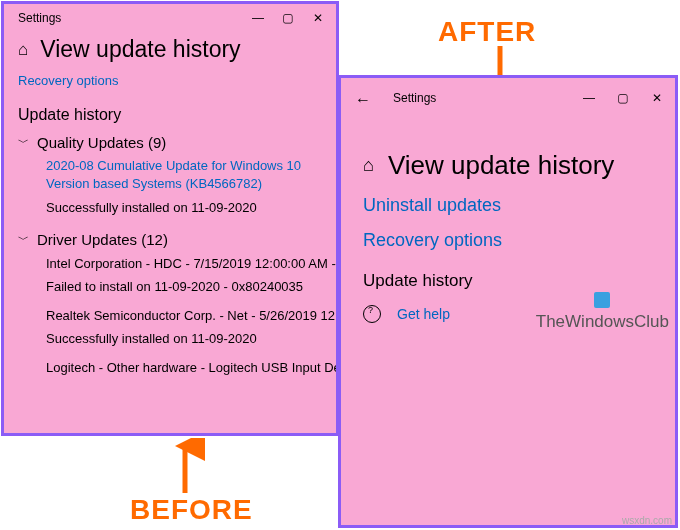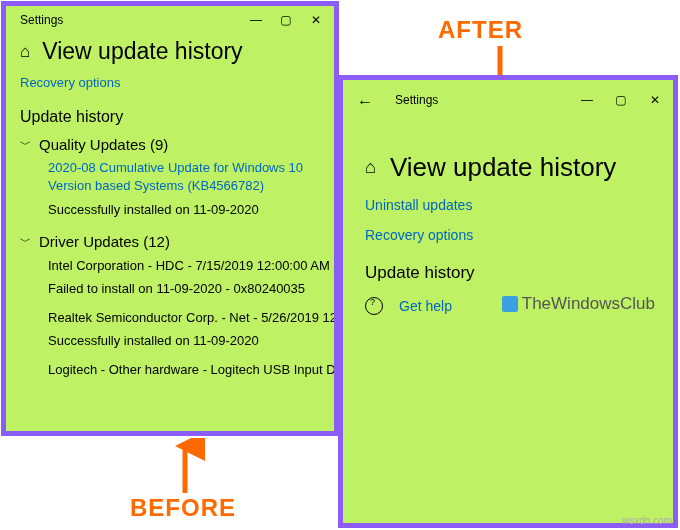--- a/index.html
+++ b/index.html
@@ -12,22 +12,22 @@
     position: relative;
     overflow: hidden;
   }
   .container {
     display: flex;
     width: 680px;
     height: 530px;
     position: relative;
   }
   .pane {
-    border: 5px solid #8b5cf6;
-    background: #bef264;
+    border: 3px solid #8b5cf6;
+    background: #f9a8d4;
     box-sizing: border-box;
     overflow: hidden;
   }
   .left-pane {
     position: absolute;
     left: 1px;
     top: 1px;
     width: 338px;
     height: 435px;
   }
@@ -81,21 +81,21 @@
     font-weight: 400;
   }
   .link {
     color: #0067c0;
     font-size: 13px;
     margin-top: 10px;
     display: block;
   }
   .link-right {
     color: #0067c0;
-    font-size: 14px;
+    font-size: 18px;
     margin-top: 14px;
     display: block;
   }
   .section-title {
     font-size: 17px;
     margin-top: 20px;
   }
   .section-title-sm {
     font-size: 16px;
     margin-top: 18px;
@@ -140,27 +140,28 @@
     display: flex;
     align-items: center;
     gap: 14px;
     margin-top: 28px;
   }
   .home-icon-r {
     font-size: 18px;
   }
   .watermark {
     position: absolute;
-    right: 18px;
+    right: 6px;
     top: 178px;
     font-size: 17px;
     color: #555;
     display: flex;
     align-items: center;
     gap: 4px;
+    flex-direction: column;
   }
   .wm-badge {
     width: 16px; height: 16px;
     background: #3aa0e0;
     border-radius: 2px;
     display: inline-block;
   }
   .help-row {
     display: flex;
     align-items: center;
@@ -177,21 +178,21 @@
     content: "?";
     position: absolute;
     font-size: 9px;
     left: 4px; top: -1px;
   }
   
   .big-label {
     position: absolute;
     font-family: "Arial Black", Arial, sans-serif;
     font-weight: 900;
-    font-size: 24px;
+    font-size: 28px;
     color: #ff6a00;
     letter-spacing: 1px;
   }
   .label-after { left: 438px; top: 16px; }
   .label-before { left: 130px; top: 494px; }
   svg.arrow { position: absolute; }
   .arrow-after { left: 480px; top: 46px; }
   .arrow-before { left: 165px; top: 438px; }
   .wsx {
     position: absolute;

